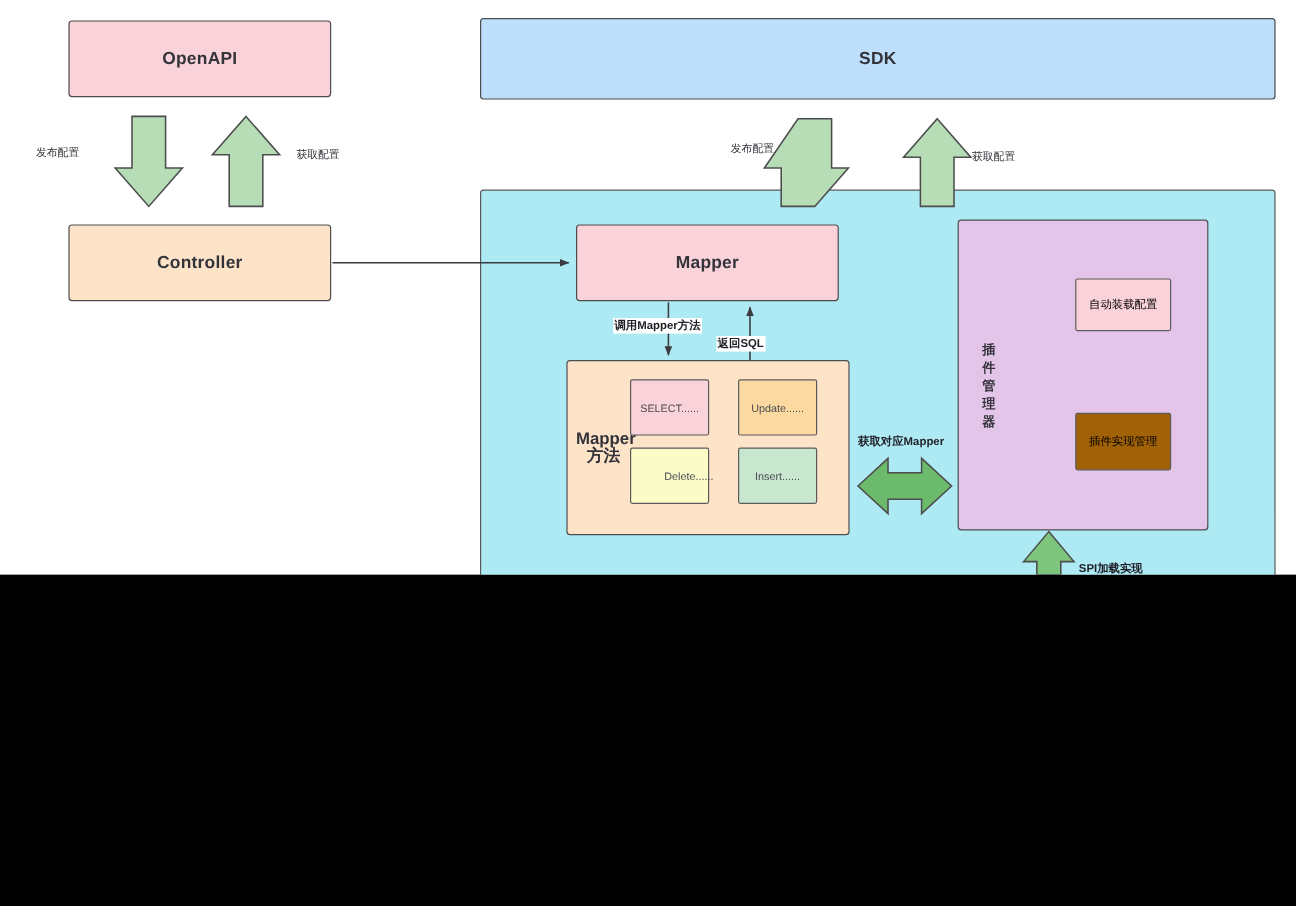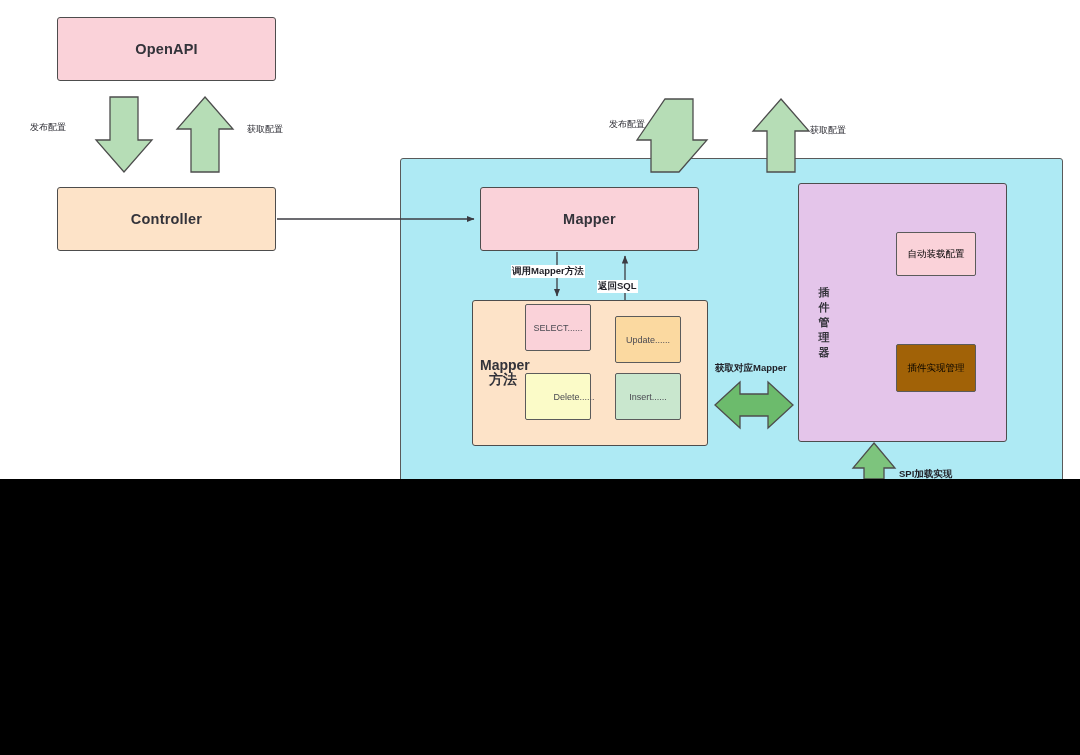--- a/index.html
+++ b/index.html
@@ -64,21 +64,21 @@
   
   .op-box {
     position: absolute;
     box-sizing: border-box;
     border: 1.2px solid #5b5b5b;
     border-radius: 2px;
     display: flex;
     align-items: center;
     justify-content: center;
   }
-  #op-select { left:525px; top:304px; width:66px; height:47px; background:#fad2d9; }
+  #op-select { left:525px; top:316px; width:66px; height:47px; background:#fad2d9; }
   #op-update { left:615px; top:316px; width:66px; height:47px; background:#fbd9a0;text-align:center; }
   #op-delete { left:525px; top:373px; width:66px; height:47px; background:#fbfbc8;padding-left:32px; }
   #op-insert { left:615px; top:373px; width:66px; height:47px; background:#c9e7ce; }
 
   #mapper-label {
     position: absolute;
     left: 480px;
     top: 358px;
     width: 46px;
     text-align: center;
@@ -138,20 +138,23 @@
   <div id="cyan-container"></div>
 
   <div class="box title-lg" id="openapi-box">
     <span>OpenAPI</span>
   </div>
 
   <div class="box title-lg" id="controller-box">
     <span>Controller</span>
   </div>
 
+  <div class="box title-lg" id="sdk-box">
+    <span>SDK</span>
+  </div>
 
   <div class="box title-lg" id="service-box">
     <span>Mapper</span>
   </div>
 
   <div class="box" id="mapper-box"></div>
   <div id="mapper-label">
     <span>Mapper</span>
     <span>方法</span>
   </div>

